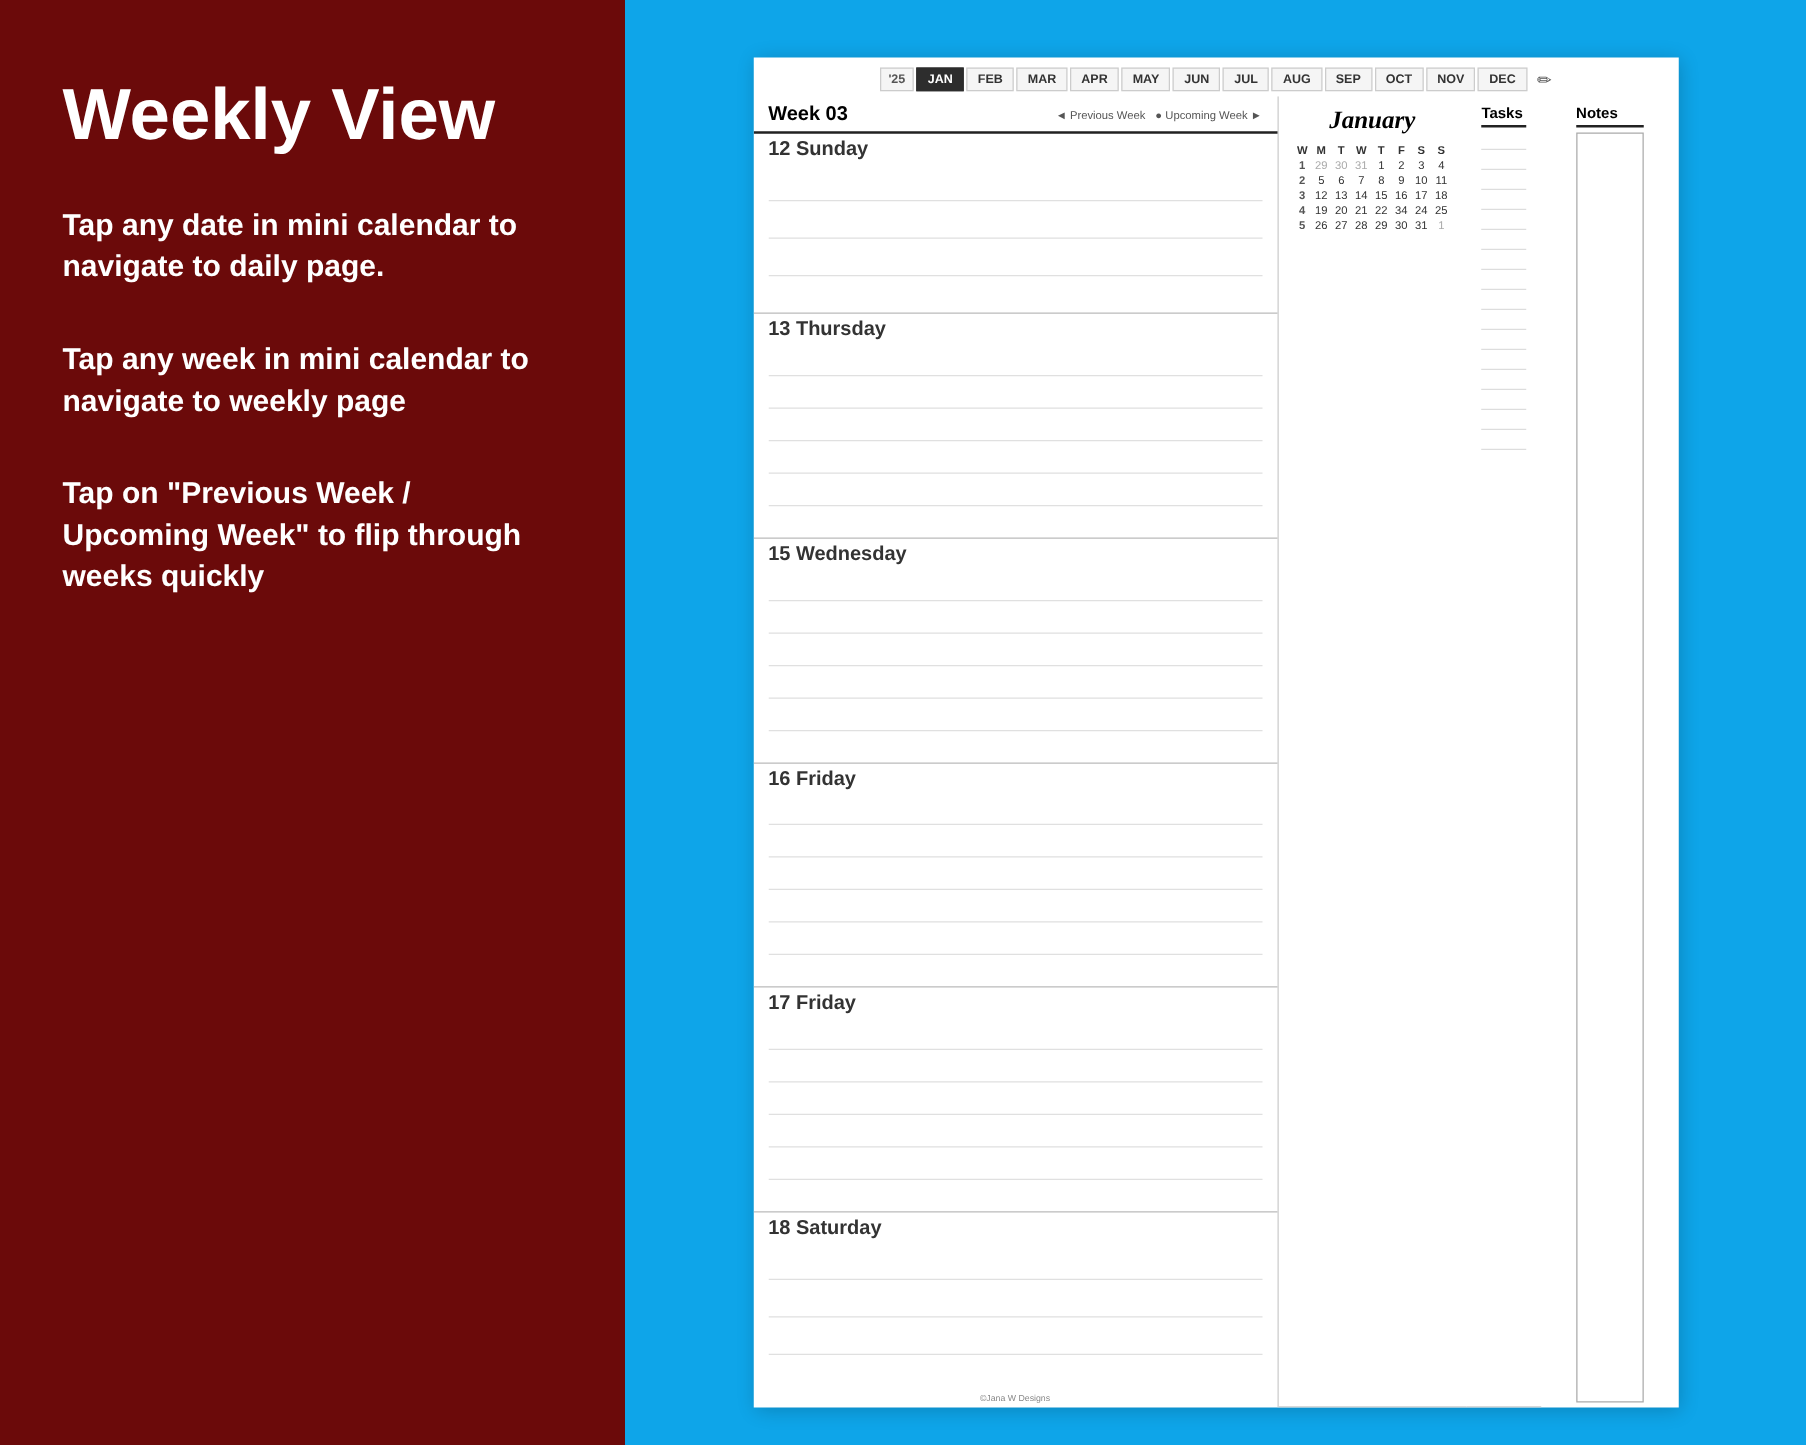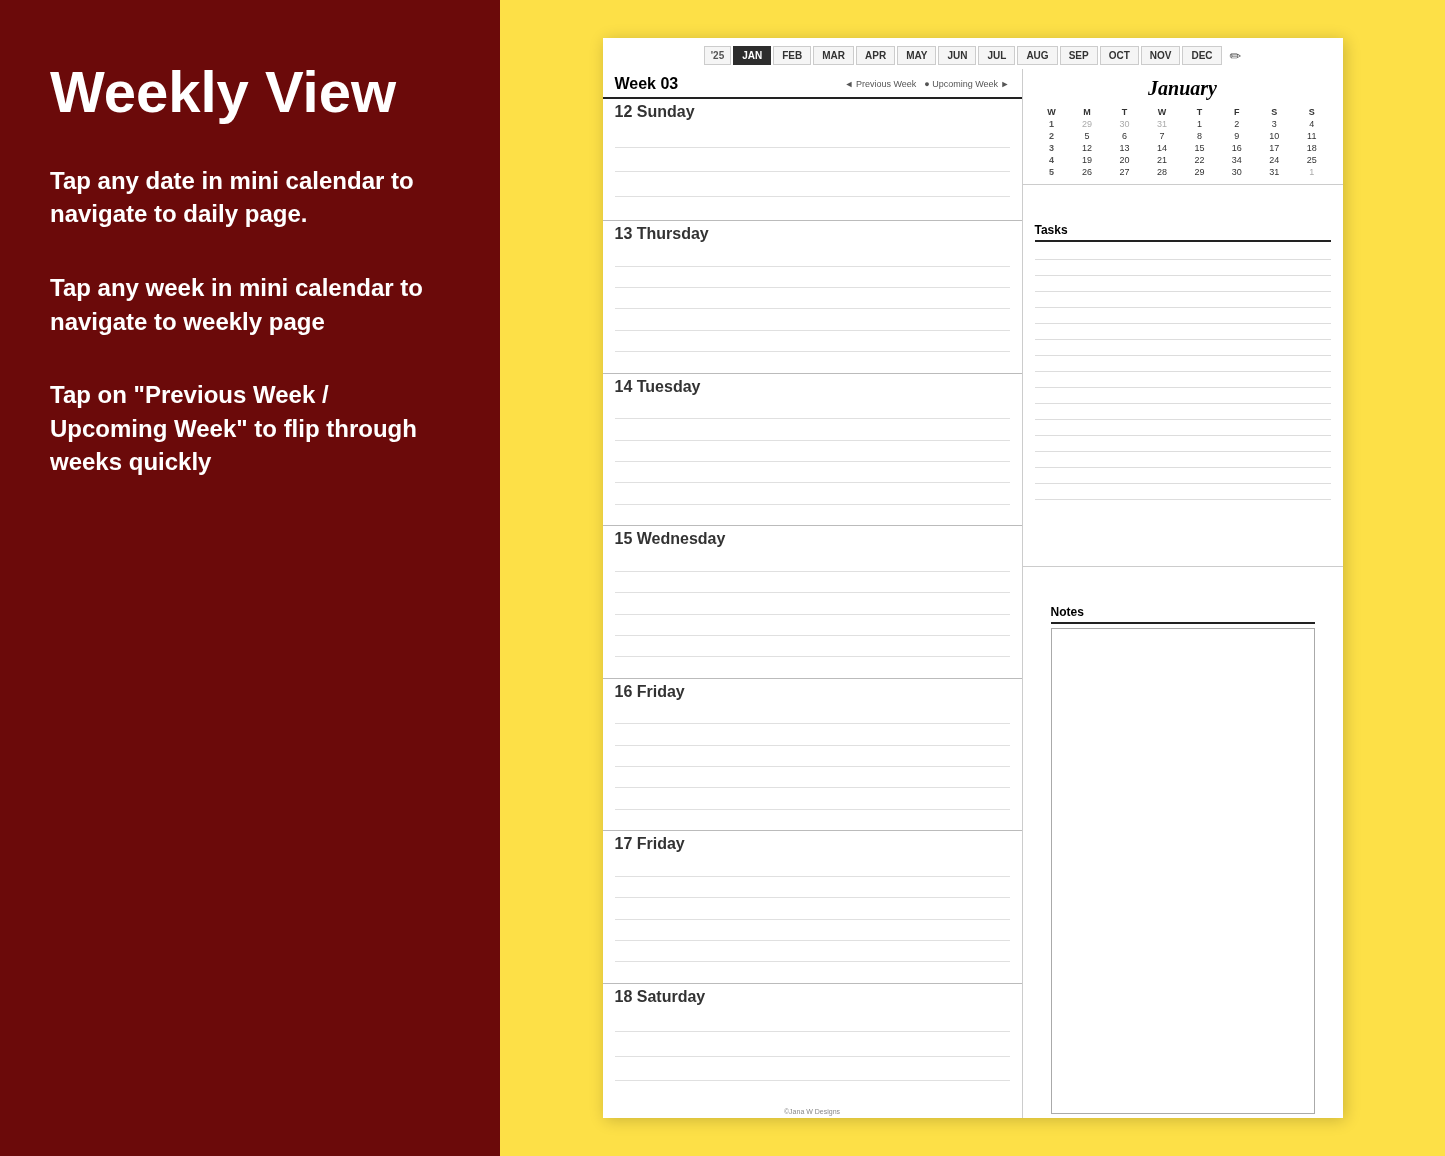--- a/index.html
+++ b/index.html
@@ -36,23 +36,23 @@
       font-family: Arial, sans-serif;
       font-weight: 700;
       line-height: 1.4;
       margin-bottom: 40px;
     }
 
     
     .right-panel {
       flex: 1;
       height: 1156px;
-      background: #fde047;
-      display: flex;
-      align-items: center;
+      background: #0ea5e9;
+      display: flex;
+      align-items: flex-end;
       justify-content: center;
       padding: 30px;
     }
 
     .calendar-page {
       background: white;
       width: 740px;
       height: 1080px;
       box-shadow: 2px 2px 15px rgba(0,0,0,0.2);
       display: flex;
@@ -168,23 +168,22 @@
       min-height: 12px;
     }
     .day-line:last-child {
       border-bottom: none;
     }
 
     
     .right-column {
       flex: 1;
       display: flex;
-      flex-direction: column;
+      flex-direction: row;
       padding: 0;
-      gap: 32px;
     }
 
     
     .mini-calendar {
       padding: 8px 12px 6px;
       border-bottom: 1px solid #ccc;
     }
     .mini-calendar-title {
       font-size: 20px;
       font-style: italic;
@@ -339,31 +338,20 @@
           <div class="day-lines">
             <div class="day-line"></div>
             <div class="day-line"></div>
             <div class="day-line"></div>
             <div class="day-line"></div>
             <div class="day-line"></div>
             <div class="day-line"></div>
           </div>
         </div>
 
-        <div class="day-section day-tuesday">
-          <div class="day-label">14 Tuesday</div>
-          <div class="day-lines">
-            <div class="day-line"></div>
-            <div class="day-line"></div>
-            <div class="day-line"></div>
-            <div class="day-line"></div>
-            <div class="day-line"></div>
-            <div class="day-line"></div>
-          </div>
-        </div>
 
         <div class="day-section day-wednesday">
           <div class="day-label">15 Wednesday</div>
           <div class="day-lines">
             <div class="day-line"></div>
             <div class="day-line"></div>
             <div class="day-line"></div>
             <div class="day-line"></div>
             <div class="day-line"></div>
             <div class="day-line"></div>

